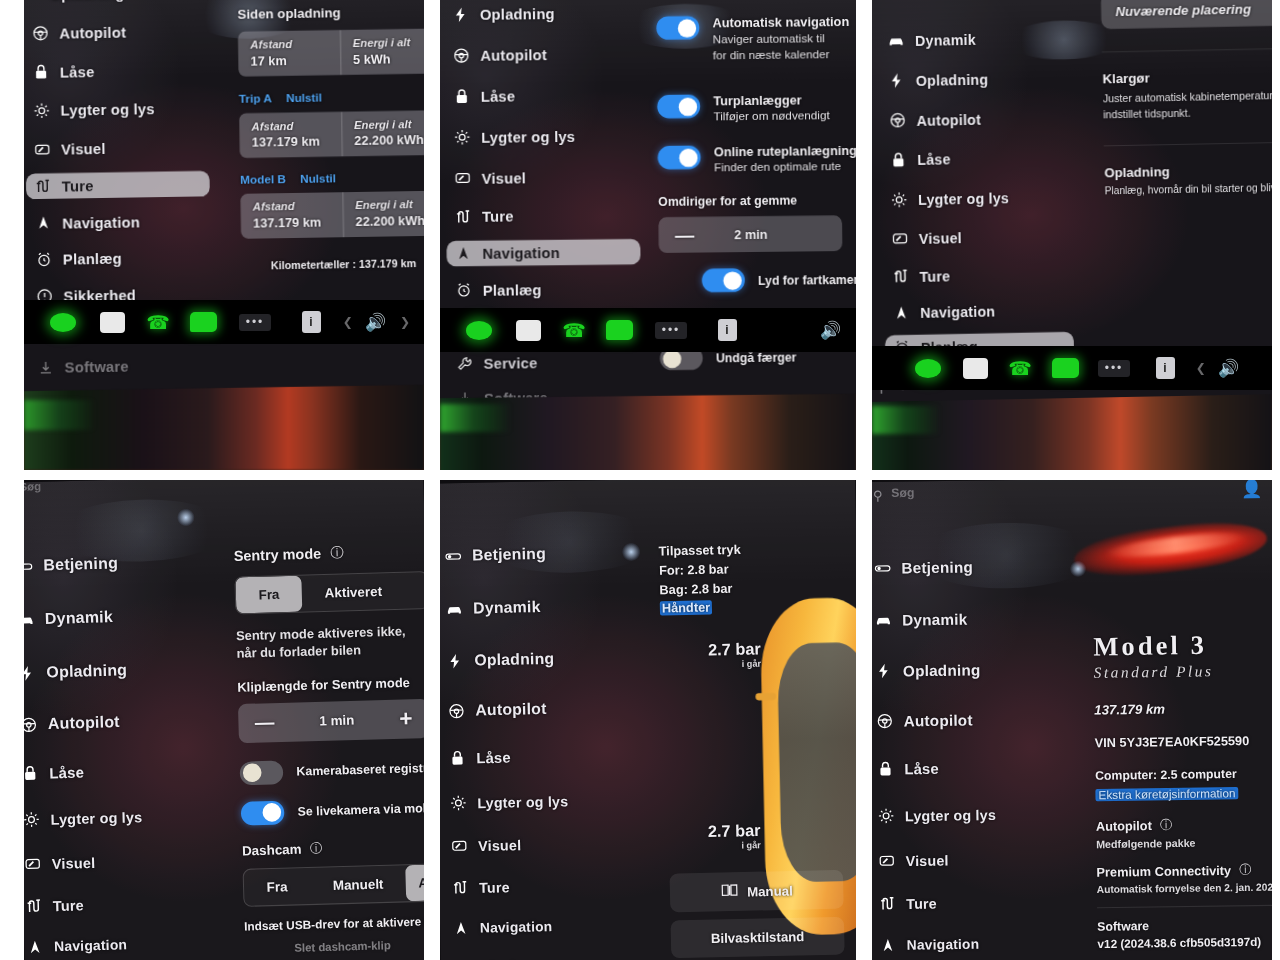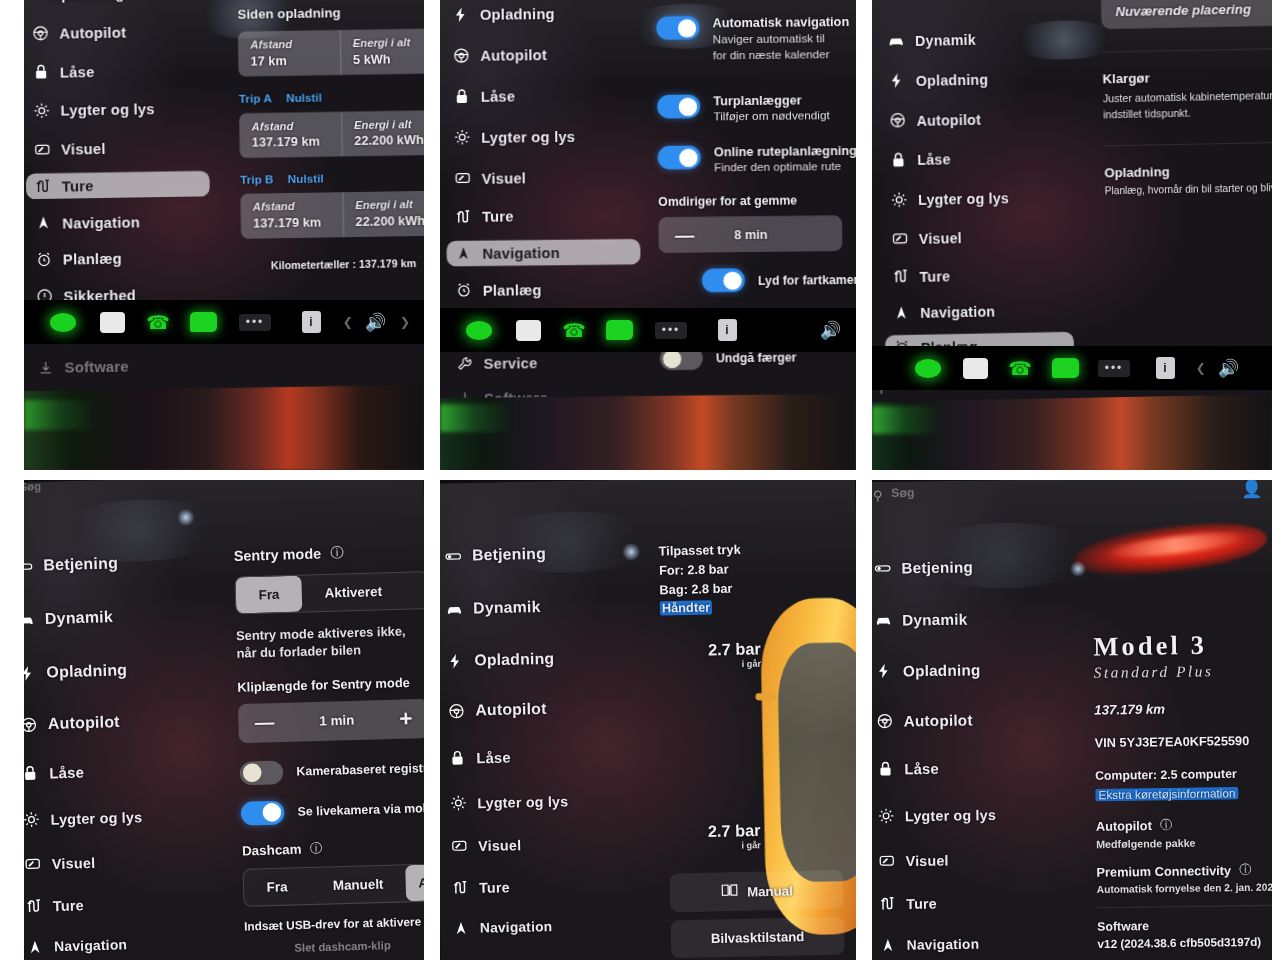--- a/index.html
+++ b/index.html
@@ -338,21 +338,21 @@
             <div class="cl">Afstand</div>
             <div class="cv">137.179 km</div>
           </div>
           <div class="cell">
             <div class="cl">Energi i alt</div>
             <div class="cv">22.200 kWh</div>
           </div>
         </div>
 
         <div style="margin-top:15px;display:flex;gap:14px;font-size:11.5px;">
-          <span class="link">Trip B</span>
+          <span class="link">Model B</span>
           <span class="link">Nulstil</span>
         </div>
 
         <div class="card" style="margin-top:8px;">
           <div class="cell">
             <div class="cl">Afstand</div>
             <div class="cv">137.179 km</div>
           </div>
           <div class="cell">
             <div class="cl">Energi i alt</div>
@@ -525,21 +525,21 @@
           <span>
             <div class="hdr" style="font-size:12.5px;white-space:nowrap;">Online ruteplanlægning</div>
             <div class="sub" style="white-space:nowrap;margin-top:2px;">Finder den optimale rute</div>
           </span>
         </div>
 
         <div class="hdr" style="margin-top:20px;font-size:12px;white-space:nowrap;">Omdiriger for at gemme</div>
 
         <div class="step" style="margin-top:8px;width:180px;font-size:12.5px;">
           <span class="sym">—</span>
-          <span>8 min</span>
+          <span>2 min</span>
           <span style="width:18px;"></span>
         </div>
 
         <div class="tgrow" style="margin-top:16px;align-items:center;margin-left:42px;">
           <span class="tg on">
               <span class="kn"></span>
             </span>
           <span class="hdr" style="font-size:12px;white-space:nowrap;">Lyd for fartkamera</span>
         </div>
 

